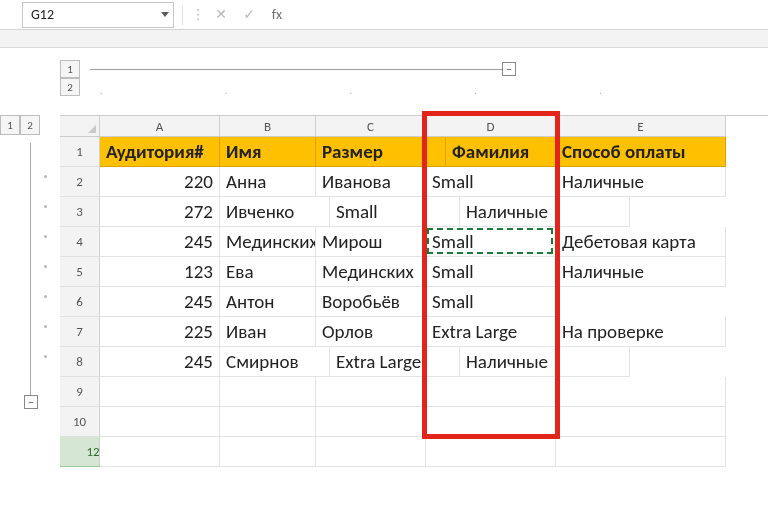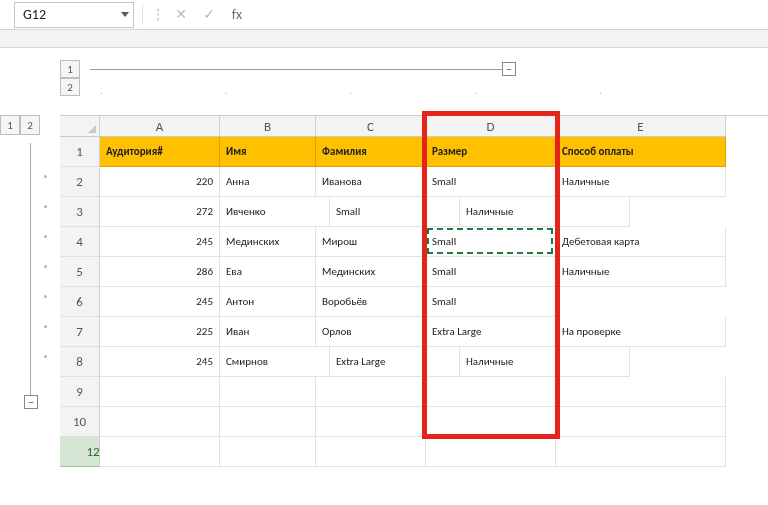--- a/index.html
+++ b/index.html
@@ -17,24 +17,24 @@
 
   
   .formula-bar {
     display: flex;
     align-items: center;
     height: 30px;
     border-bottom: 1px solid #d4d4d4;
     background: #fff;
   }
   .name-box {
-    width: 120px;
+    width: 152px;
     height: 26px;
     border: 1px solid #c6c6c6;
-    margin-left: 14px;
+    margin-left: 22px;
     display: flex;
     align-items: center;
     justify-content: space-between;
     padding: 0 4px 0 8px;
     background: #fff;
   }
   .name-box .dd {
     width: 0; height: 0;
     border-left: 4px solid transparent;
     border-right: 4px solid transparent;
@@ -192,21 +192,21 @@
     color: #555;
     font-size: 13px;
     display: flex; align-items: center; justify-content: center;
   }
   .rh.active { background: #d5e6d5; color: #2b6b2b; border-bottom-color:#9bc79b;padding-left:27px; }
   .cell {
     border-right: 1px solid #e3e3e3;
     border-bottom: 1px solid #e3e3e3;
     padding: 0 6px;
     display: flex; align-items: center;
-    font-size: 11px;
+    font-size: 19px;
     color: #222;
     background: #fff;
     overflow: hidden;
     white-space: nowrap;
   }
   .cell.hdr {
     background: #ffc000;
     font-weight: bold;
     border-right-color: #d9a200;
     border-bottom-color: #d9a200;
@@ -280,22 +280,22 @@
   <div class="ch cC">C</div>
   <div class="ch cD">D</div>
   <div class="ch cE">E</div>
 </div>
 
 <div class="grid" id="grid">
     <div class="row">
       <div class="rh">1</div>
       <div class="cell cA hdr">Аудитория#</div>
       <div class="cell cB hdr">Имя</div>
+      <div class="cell cD hdr">Размер</div>
       <div class="cell cC hdr">Фамилия</div>
-      <div class="cell cD hdr">Размер</div>
       <div class="cell cE hdr">Способ оплаты</div>
     </div>
     <div class="row">
       <div class="rh">2</div>
       <div class="cell cA num">220</div>
       <div class="cell cB">Анна</div>
       <div class="cell cC">Иванова</div>
       <div class="cell cD">Small</div>
       <div class="cell cE">Наличные</div>
     </div>
@@ -309,21 +309,21 @@
     <div class="row">
       <div class="rh">4</div>
       <div class="cell cA num">245</div>
       <div class="cell cB">Мединских</div>
       <div class="cell cC">Мирош</div>
       <div class="cell cD">Small</div>
       <div class="cell cE">Дебетовая карта</div>
     </div>
     <div class="row">
       <div class="rh">5</div>
-      <div class="cell cA num">286</div>
+      <div class="cell cA num">123</div>
       <div class="cell cB">Ева</div>
       <div class="cell cC">Мединских</div>
       <div class="cell cD">Small</div>
       <div class="cell cE">Наличные</div>
     </div>
     <div class="row">
       <div class="rh">6</div>
       <div class="cell cA num">245</div>
       <div class="cell cB">Антон</div>
       <div class="cell cC">Воробьёв</div>

